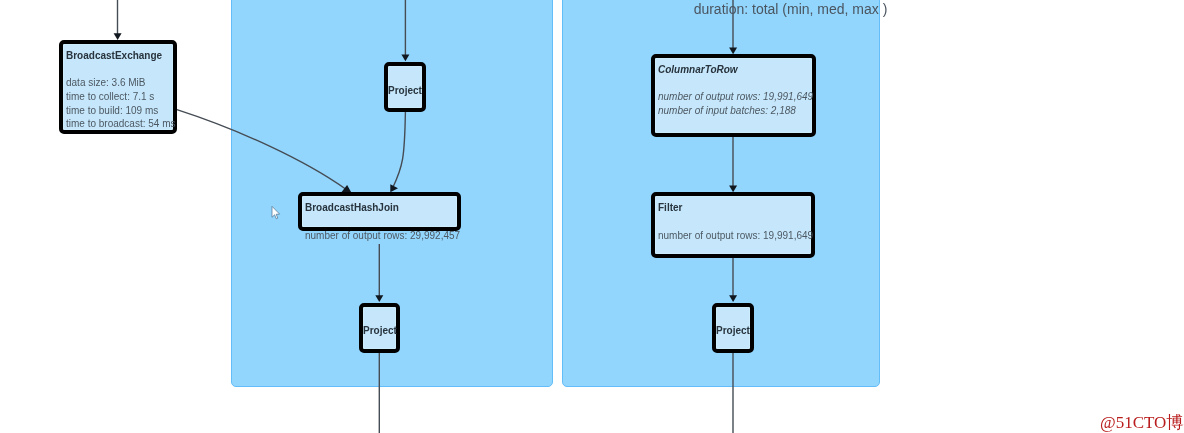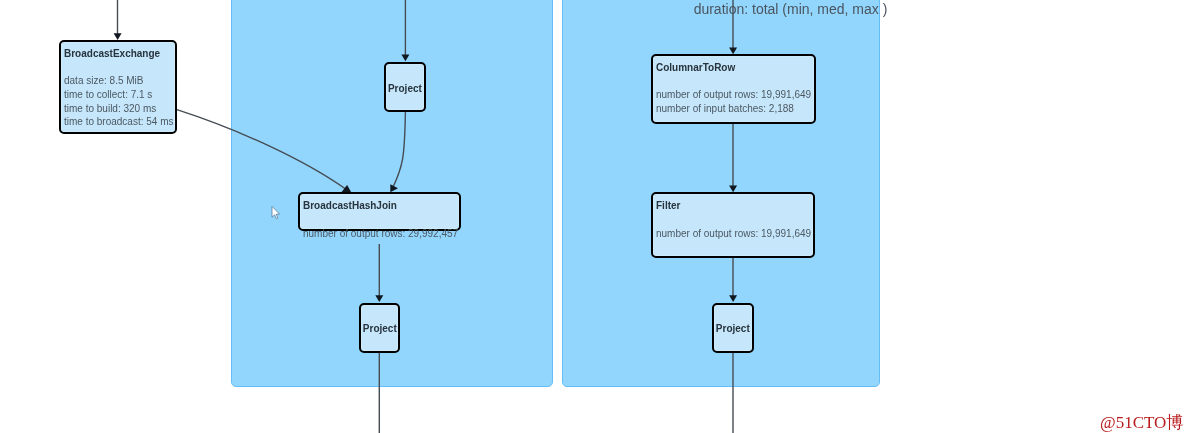--- a/index.html
+++ b/index.html
@@ -7,21 +7,21 @@
   body{width:1184px;height:433px;overflow:hidden;
        font-family:"Liberation Sans",sans-serif;
        -webkit-font-smoothing:antialiased;}
   #stage{position:relative;width:1184px;height:433px;background:#ffffff;overflow:hidden;}
 
   
   .cluster{position:absolute;background:#93d6fd;border:1px solid #63bdf9;
            border-radius:5px;box-sizing:border-box;}
 
   
-  .node{position:absolute;background:#c6e7fb;border:2px solid #000000;
+  .node{position:absolute;background:#c6e7fb;border:4px solid #000000;
         border-radius:5px;box-sizing:border-box;
         box-shadow:inset 0 0 0 0.6px #d2f2fd;}
   .node .ttl{position:absolute;font-size:10px;font-weight:bold;color:#27333d;
              will-change:transform;
              letter-spacing:0px;white-space:nowrap;}
   .node .met{position:absolute;font-size:10px;color:#4c5862;white-space:nowrap;
              will-change:transform;}
 
   svg#edges{position:absolute;left:0;top:0;width:1184px;height:433px;}
 
@@ -63,40 +63,40 @@
         <path d="M729.1,185.5 L737.1,185.5 L733.1,192.3 Z"></path>
         <path d="M375.3,295.3 L383.3,295.3 L379.3,302.1 Z"></path>
         <path d="M729.1,295.3 L737.1,295.3 L733.1,302.1 Z"></path>
         <path d="M341.4,192.2 L351.2,192.2 L347.1,185.1 Z"></path>
         <path d="M390.3,184.2 L390.3,192.2 L398.0,188.2 Z"></path>
       </g>
   </svg>
 
   <div class="node" id="n0" style="left: 58.5px; top: 39.7px; width: 118.5px; height: 94.6px;">
     <div class="ttl" style="left:3.5px;top:6px">BroadcastExchange</div>
-    <div class="met" style="left:3.5px;top:33.5px">data size: 8.5 MiB</div>
+    <div class="met" style="left:3.5px;top:33.5px">data size: 3.6 MiB</div>
     <div class="met" style="left:3.5px;top:47.2px">time to collect: 7.1 s</div>
-    <div class="met" style="left:3.5px;top:60.9px">time to build: 320 ms</div>
+    <div class="met" style="left:3.5px;top:60.9px">time to build: 109 ms</div>
     <div class="met" style="left:3.5px;top:74.6px">time to broadcast: 54 ms</div>
   </div>
 
   <div class="node" id="n1" style="left: 383.8px; top: 62px; width: 41.8px; height: 49.8px;">
     <div class="ttl" style="left:0;right:0;top:18.5px;text-align:center">Project</div>
   </div>
 
   <div class="node" id="n2" style="left: 297.8px; top: 192.2px; width: 163.6px; height: 39px;">
     <div class="ttl" style="left:3.5px;top:6px">BroadcastHashJoin</div>
     <div class="met" style="left:3.5px;top:33.5px">number of output rows: 29,992,457</div>
   </div>
 
   <div class="node" id="n3" style="left: 358.8px; top: 302.8px; width: 41.6px; height: 50.5px;">
     <div class="ttl" style="left:0;right:0;top:18.5px;text-align:center">Project</div>
   </div>
 
-  <div class="node" id="n4" style="left: 650.9px; top: 54.4px; width: 164.7px; height: 70px;">
+  <div class="node" id="n4" style="left: 650.9px; top: 54.4px; width: 164.7px; height: 83px; font-style: italic;">
     <div class="ttl" style="left:3.5px;top:6px">ColumnarToRow</div>
     <div class="met" style="left:3.5px;top:32.5px">number of output rows: 19,991,649</div>
     <div class="met" style="left:3.5px;top:46.2px">number of input batches: 2,188</div>
   </div>
 
   <div class="node" id="n5" style="left: 650.9px; top: 192.2px; width: 164.4px; height: 66px;">
     <div class="ttl" style="left:3.5px;top:6px">Filter</div>
     <div class="met" style="left:3.5px;top:33.5px">number of output rows: 19,991,649</div>
   </div>
 

